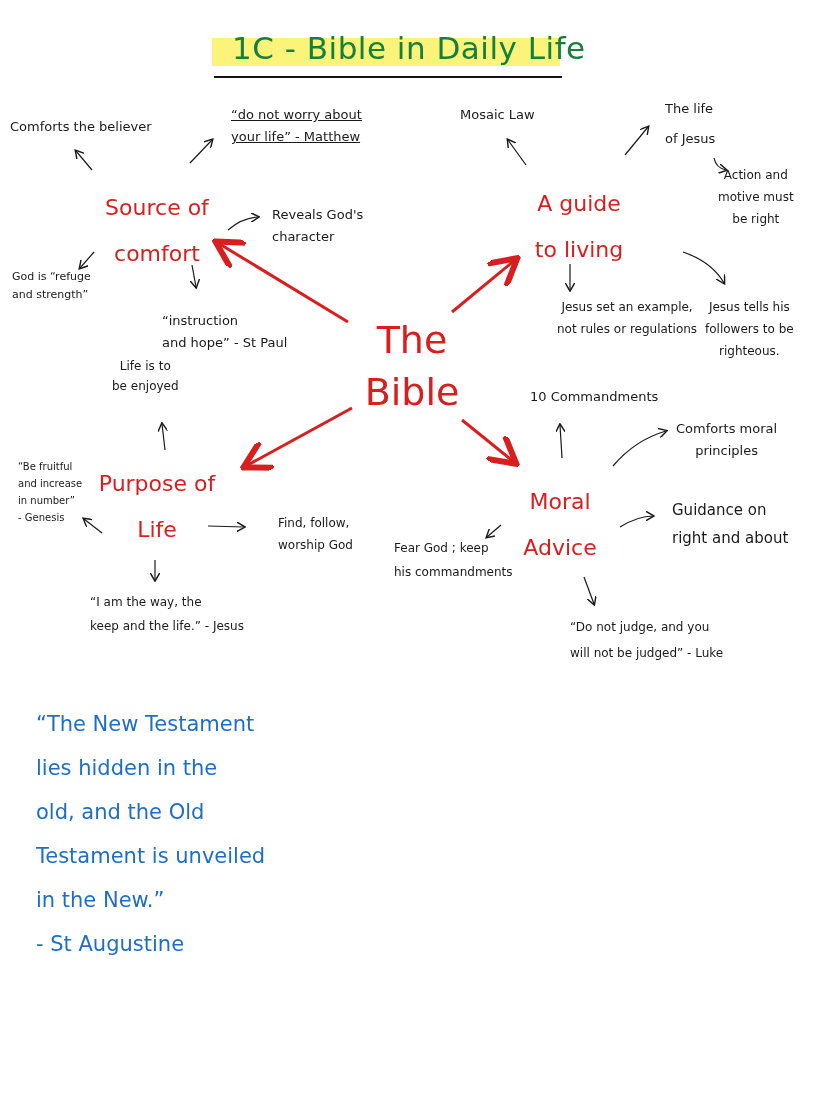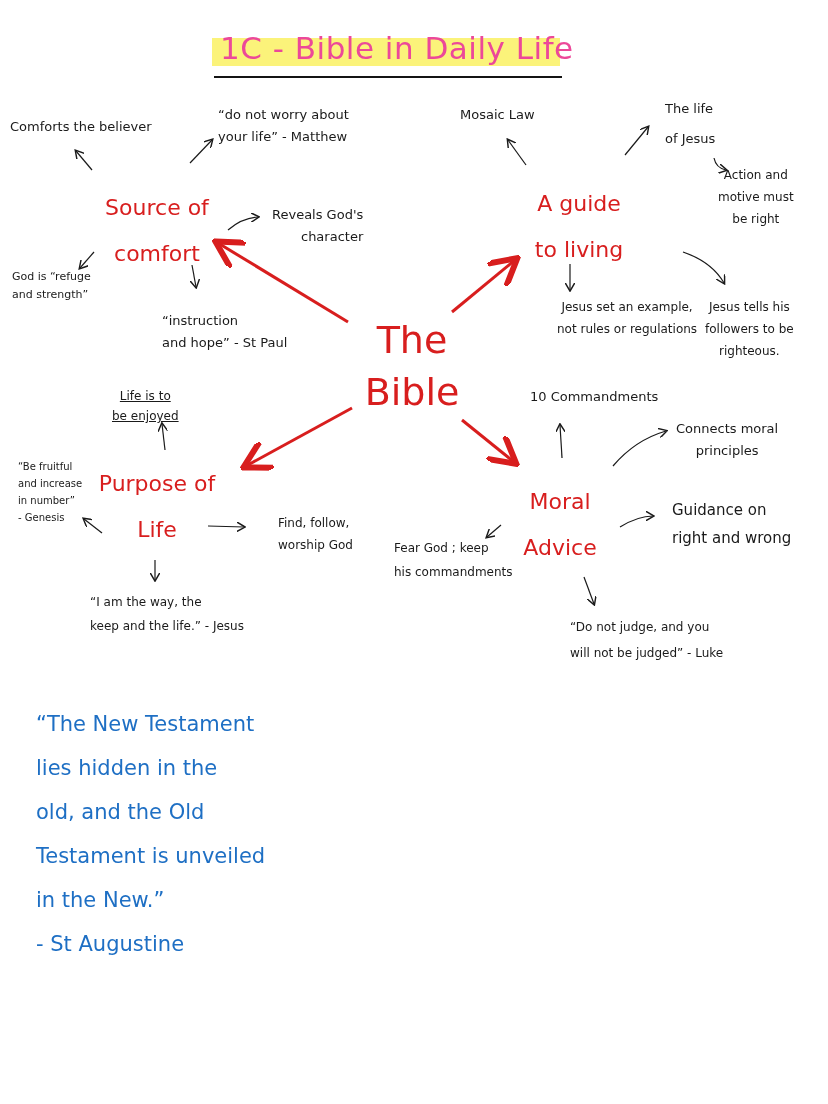--- a/index.html
+++ b/index.html
@@ -1,21 +1,21 @@
 <!DOCTYPE html>
 <html><head>
 <meta charset="utf-8">
 <style>
   html, body { margin:0; padding:0; background:#ffffff; }
   body { width:828px; height:1104px; position:relative; overflow:hidden;
          font-family:"DejaVu Sans", sans-serif; color:#1a1a1a; }
   .abs { position:absolute; }
   .title-wrap { left:210px; top:26px; width:352px; height:52px; }
   .title-hl { position:absolute; left:2px; top:12px; width:348px; height:28px; background:#fbf37a; }
-  .title-text { position:absolute; left:10px; top:4px; font-size:31px; white-space:nowrap; color:#ec4899; letter-spacing:0.5px; }
+  .title-text { position:absolute; left:22px; top:4px; font-size:31px; white-space:nowrap; color:#15803d; letter-spacing:0.5px; }
   .title-rule { position:absolute; left:4px; top:50px; width:348px; height:2px; background:#141414; }
   .note { font-size:13px; line-height:22px; color:#1a1a1a; white-space:pre-line; }
   .topic { color:#d81e1e; font-size:22px; line-height:46px; text-align:center; font-weight:normal; white-space:pre-line;margin-top:19px; }
   .center { color:#d81e1e; font-size:38px; line-height:52px; text-align:center; white-space:pre-line; }
   .quote { color:#1e6fc4; font-size:21px; line-height:44px; white-space:pre-line; }
   svg.lines { position:absolute; left:0; top:0; }
 </style>
 </head>
 <body>
 
@@ -68,23 +68,23 @@
     <line x1="584" y1="577" x2="594" y2="604" marker-end="url(#ka)"></line>
   </g>
 </svg>
 
 <div class="abs center" style="left:352px; top:314px; width:120px;">The
 Bible</div>
 
 <div class="abs topic" style="left:82px; top:166px; width:150px;">Source of
 comfort</div>
 <div class="abs note" style="left:10px; top:116px;">Comforts the believer</div>
-<div class="abs note" style="left:218px; top:104px;">“do not worry about
+<div class="abs note" style="left:231px; top:104px;text-decoration:underline;">“do not worry about
 your life” - Matthew</div>
-<div class="abs note" style="left:272px; top:204px; text-align:right;">Reveals God's
+<div class="abs note" style="left:272px; top:204px; text-align:left;">Reveals God's
 character</div>
 <div class="abs note" style="left:12px; top:268px; font-size:11px; line-height:18px;">God is “refuge
 and strength”</div>
 <div class="abs note" style="left:162px; top:310px;">“instruction
 and hope” - St Paul</div>
 
 <div class="abs topic" style="left:504px; top:162px; width:150px;">A guide
 to living</div>
 <div class="abs note" style="left:460px; top:104px;">Mosaic Law</div>
 <div class="abs note" style="left:665px; top:94px; line-height:30px;">The life
@@ -93,38 +93,38 @@
 motive must
 be right</div>
 <div class="abs note" style="left:518px; top:296px; text-align:center; font-size:12px;margin-left:39px;">Jesus set an example,
 not rules or regulations</div>
 <div class="abs note" style="left:705px; top:296px; text-align:center; font-size:12px;">Jesus tells his
 followers to be
 righteous.</div>
 
 <div class="abs topic" style="left:82px; top:442px; width:150px;">Purpose of
 Life</div>
-<div class="abs note" style="left:112px; top:386px; text-align:center; font-size:12px; line-height:20px;text-decoration:underline;">Life is to
+<div class="abs note" style="left:112px; top:356px; text-align:center; font-size:12px; line-height:20px;">Life is to
 be enjoyed</div>
 <div class="abs note" style="left:18px; top:458px; font-size:10px; line-height:17px;">“Be fruitful
 and increase
 in number”
 - Genesis</div>
 <div class="abs note" style="left:254px; top:512px; font-size:12px;margin-left:24px;">Find, follow,
 worship God</div>
 <div class="abs note" style="left:90px; top:590px; font-size:12px; line-height:24px;">“I am the way, the
 keep and the life.” - Jesus</div>
 
 <div class="abs topic" style="left:490px; top:460px; width:140px;">Moral
 Advice</div>
 <div class="abs note" style="left:522px; top:386px;margin-left:8px;">10 Commandments</div>
-<div class="abs note" style="left:676px; top:418px; text-align:center;">Connects moral
+<div class="abs note" style="left:676px; top:418px; text-align:center;">Comforts moral
 principles</div>
 <div class="abs note" style="left:672px; top:496px; font-size:15px; line-height:28px;">Guidance on
-right and wrong</div>
+right and about</div>
 <div class="abs note" style="left:394px; top:536px; font-size:12px; line-height:24px;">Fear God ; keep
 his commandments</div>
 <div class="abs note" style="left:570px; top:614px; font-size:12px; line-height:26px;">“Do not judge, and you
 will not be judged” - Luke</div>
 
 <div class="abs quote" style="left:12px; top:702px;margin-left:24px;">“The New Testament
 lies hidden in the
 old, and the Old
 Testament is unveiled
 in the New.”

